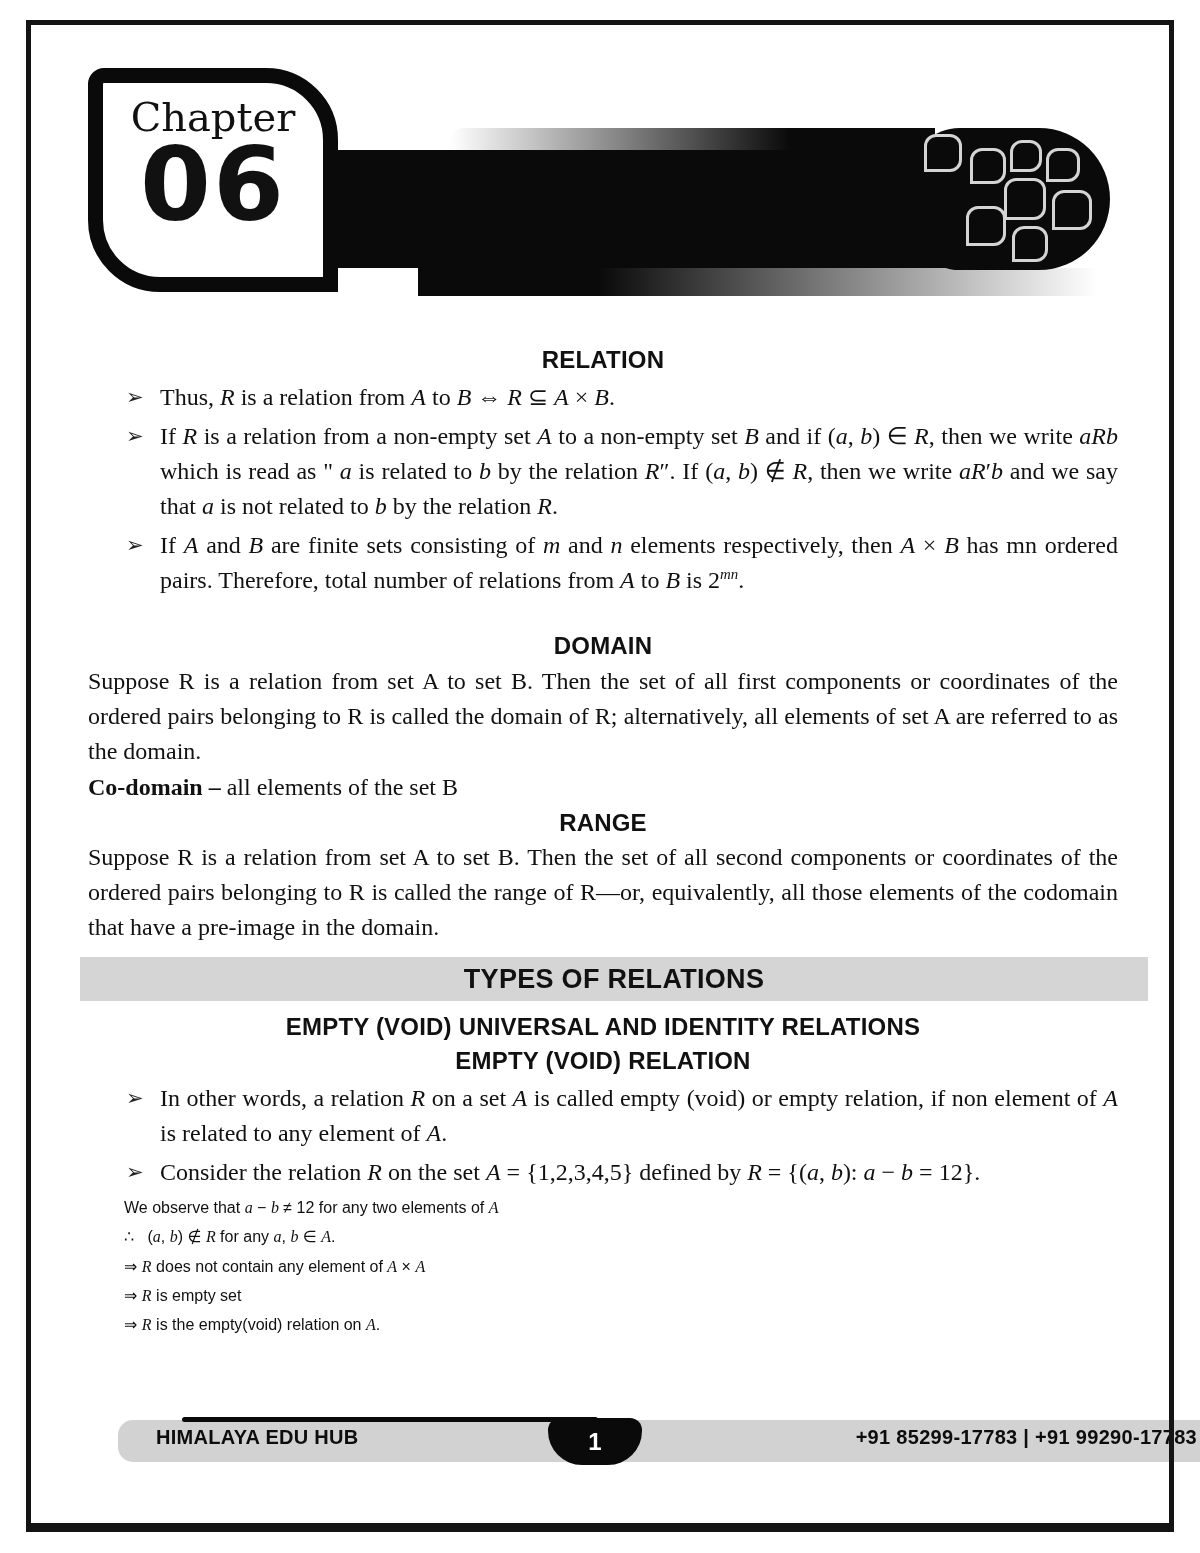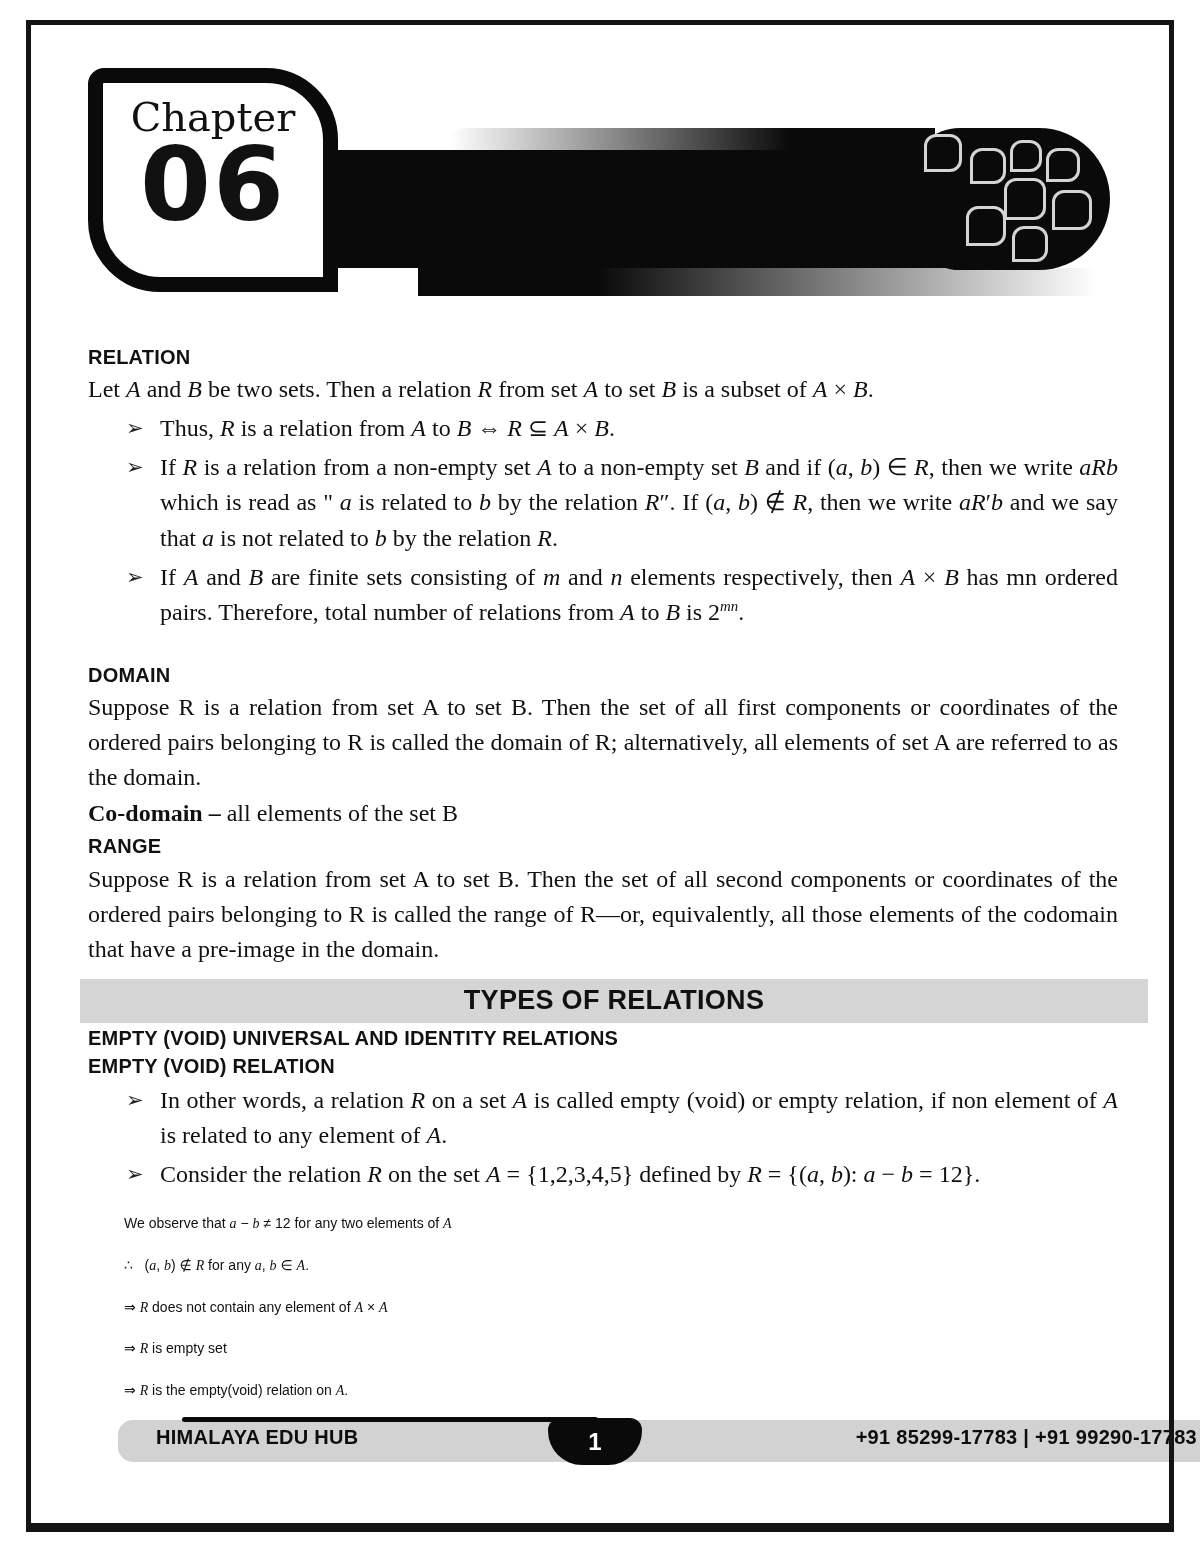--- a/index.html
+++ b/index.html
@@ -30,31 +30,31 @@
   .chapter-tab {
     position:absolute; left:88px; top:68px; width:250px; height:224px; background:#fff;
     border:15px solid #0a0a0a; border-radius:16px 72px 0 72px; z-index:3; text-align:center;
   }
   .chapter-label { font-family:"DejaVu Serif", serif; font-weight:400; font-size:40px; line-height:1.1; margin-top:12px; }
   .chapter-number { font-family:"DejaVu Sans", sans-serif; font-weight:800; font-size:102px; line-height:0.95; letter-spacing:2px; margin-top:-2px; }
   .decor-tiles { position:absolute; left:0; top:0; width:1200px; height:320px; z-index:2; pointer-events:none; }
   .tile { position:absolute; background:#0a0a0a; border:3px solid #d4d4d4; border-radius:12px 12px 12px 0; }
   
   #content-root { position:absolute; left:88px; top:342px; width:1030px; z-index:2; }
-  .sec-heading { font-family:"Liberation Sans", sans-serif; font-weight:700; font-size:20px; line-height:1.32; letter-spacing:0.2px; margin:2px 0; }
+  .sec-heading { font-family:"Liberation Sans", sans-serif; font-weight:700; font-size:24px; line-height:1.32; letter-spacing:0.2px; margin:2px 0;text-align:center; }
   .para { font-size:24px; line-height:1.46; text-align:justify; margin:1px 0; }
   .bullet-row { display:flex; margin:4px 0; }
   .bullet-mark { flex:0 0 34px; margin-left:38px; font-family:"DejaVu Sans", sans-serif; font-size:21px; line-height:1.65; color:#222; }
   .bullet-text { flex:1; font-size:24px; line-height:1.46; text-align:justify; }
   .banner-bar2 {
-    background:#d5d5d5; margin:12px -30px 2px -8px; height:44px;
+    background:#d5d5d5; margin:12px -30px 10px -8px; height:44px;
     display:flex; align-items:center; justify-content:center;
     font-family:"Liberation Sans", sans-serif; font-weight:700; font-size:27px; letter-spacing:0.3px;
   }
-  .sans-line { font-family:"Liberation Sans", sans-serif; font-size:14px; line-height:1.4; margin:22px 0 7px 36px; }
+  .sans-line { font-family:"Liberation Sans", sans-serif; font-size:16px; line-height:1.4; margin:7px 0 7px 36px; }
   .gap { height:26px; }
   i.math { font-family:"Liberation Serif", serif; font-style:italic; }
   sup.math { font-family:"Liberation Serif", serif; font-style:italic; font-size:0.62em; }
   
   .footer-bar {
     position:absolute; left:118px; top:1420px; width:1135px; height:42px; background:#d2d2d2;
     border-radius:15px; display:flex; align-items:center; justify-content:space-between;
     padding:0 56px 8px 38px; z-index:2;
     font-family:"Liberation Sans", sans-serif; font-weight:700; font-size:20px; letter-spacing:0.3px; color:#0d0d0d;
   }
@@ -87,21 +87,20 @@
     <div class="tile" style="left:1046px; top:148px; width:34px; height:34px;"></div>
     <div class="tile" style="left:1004px; top:178px; width:42px; height:42px;"></div>
     <div class="tile" style="left:1052px; top:190px; width:40px; height:40px;"></div>
     <div class="tile" style="left:966px; top:206px; width:40px; height:40px;"></div>
     <div class="tile" style="left:1012px; top:226px; width:36px; height:36px;"></div>
   </div>
 </header>
 
 <main id="content-root">
     <div class="sec-heading">RELATION</div>
-    <div class="para">Let <i class="math">A</i> and <i class="math">B</i> be two sets. Then a relation <i class="math">R</i> from set <i class="math">A</i> to set <i class="math">B</i> is a subset of <i class="math">A</i> × <i class="math">B</i>.</div>
     <div class="bullet-row">
       <span class="bullet-mark">➢</span>
       <div class="bullet-text">Thus, <i class="math">R</i> is a relation from <i class="math">A</i> to <i class="math">B</i> ⇔ <i class="math">R</i> ⊆ <i class="math">A</i> × <i class="math">B</i>.</div>
     </div>
     <div class="bullet-row">
       <span class="bullet-mark">➢</span>
       <div class="bullet-text">If <i class="math">R</i> is a relation from a non-empty set <i class="math">A</i> to a non-empty set <i class="math">B</i> and if (<i class="math">a</i>, <i class="math">b</i>) ∈ <i class="math">R</i>, then we write <i class="math">aRb</i> which is read as " <i class="math">a</i> is related to <i class="math">b</i> by the relation <i class="math">R</i>″. If (<i class="math">a</i>, <i class="math">b</i>) ∉ <i class="math">R</i>, then we write <i class="math">aR</i>′<i class="math">b</i> and we say that <i class="math">a</i> is not related to <i class="math">b</i> by the relation <i class="math">R</i>.</div>
     </div>
     <div class="bullet-row">
       <span class="bullet-mark">➢</span>

